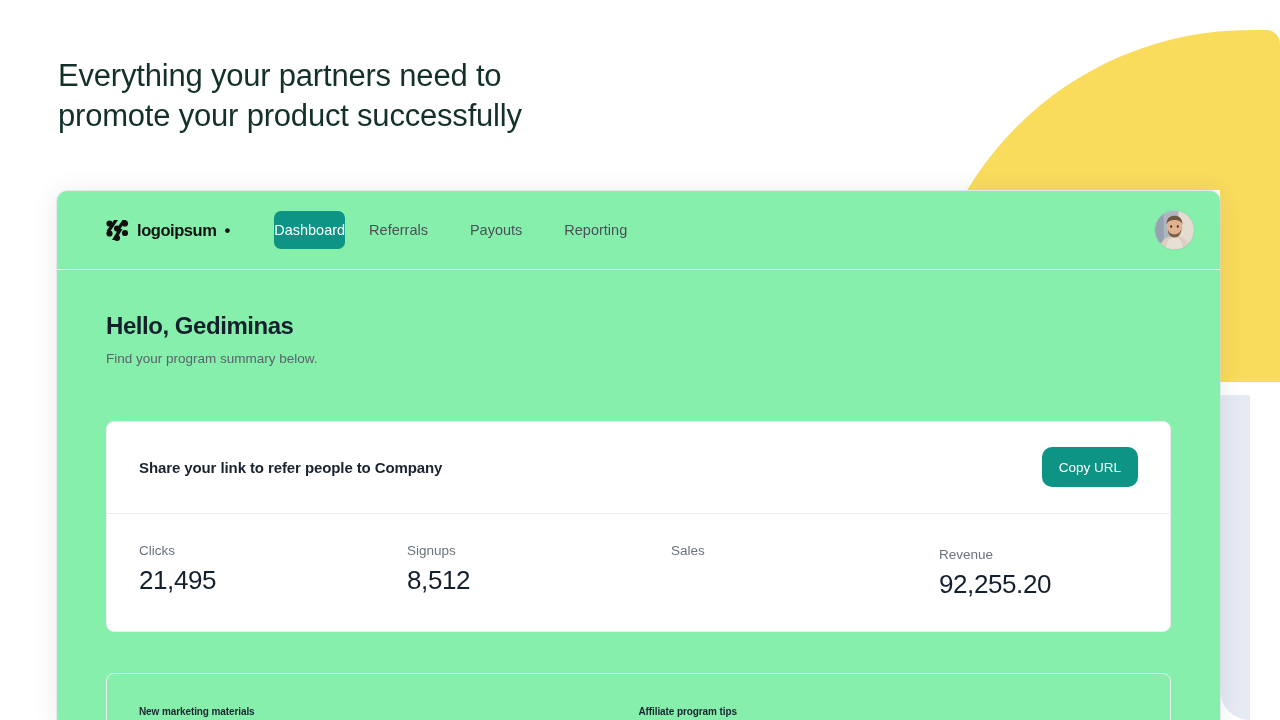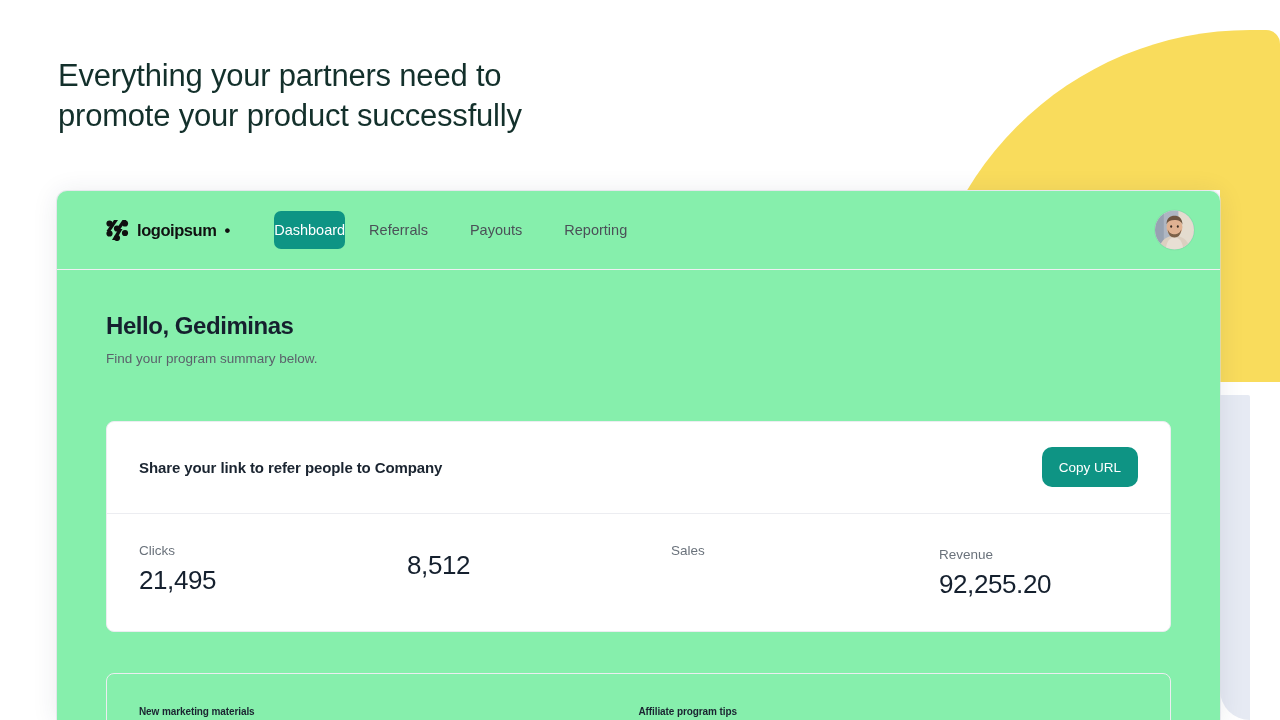--- a/index.html
+++ b/index.html
@@ -275,20 +275,21 @@
             <button class="copy-btn">Copy URL</button>
           </div>
         </div>
 
         <div class="stats-row">
           <div class="stat" style="width:268px;">
             <div class="stat-label">Clicks</div>
             <div class="stat-value">21,495</div>
           </div>
           <div class="stat" style="width:264px;">
+            <div class="stat-label">Signups</div>
             <div class="stat-value">8,512</div>
           </div>
           <div class="stat" style="width:268px;">
             <div class="stat-label">Sales</div>
           </div>
           <div class="stat" style="padding-top:4px;">
             <div class="stat-label">Revenue</div>
             <div class="stat-value">92,255.20</div>
           </div>
         </div>

